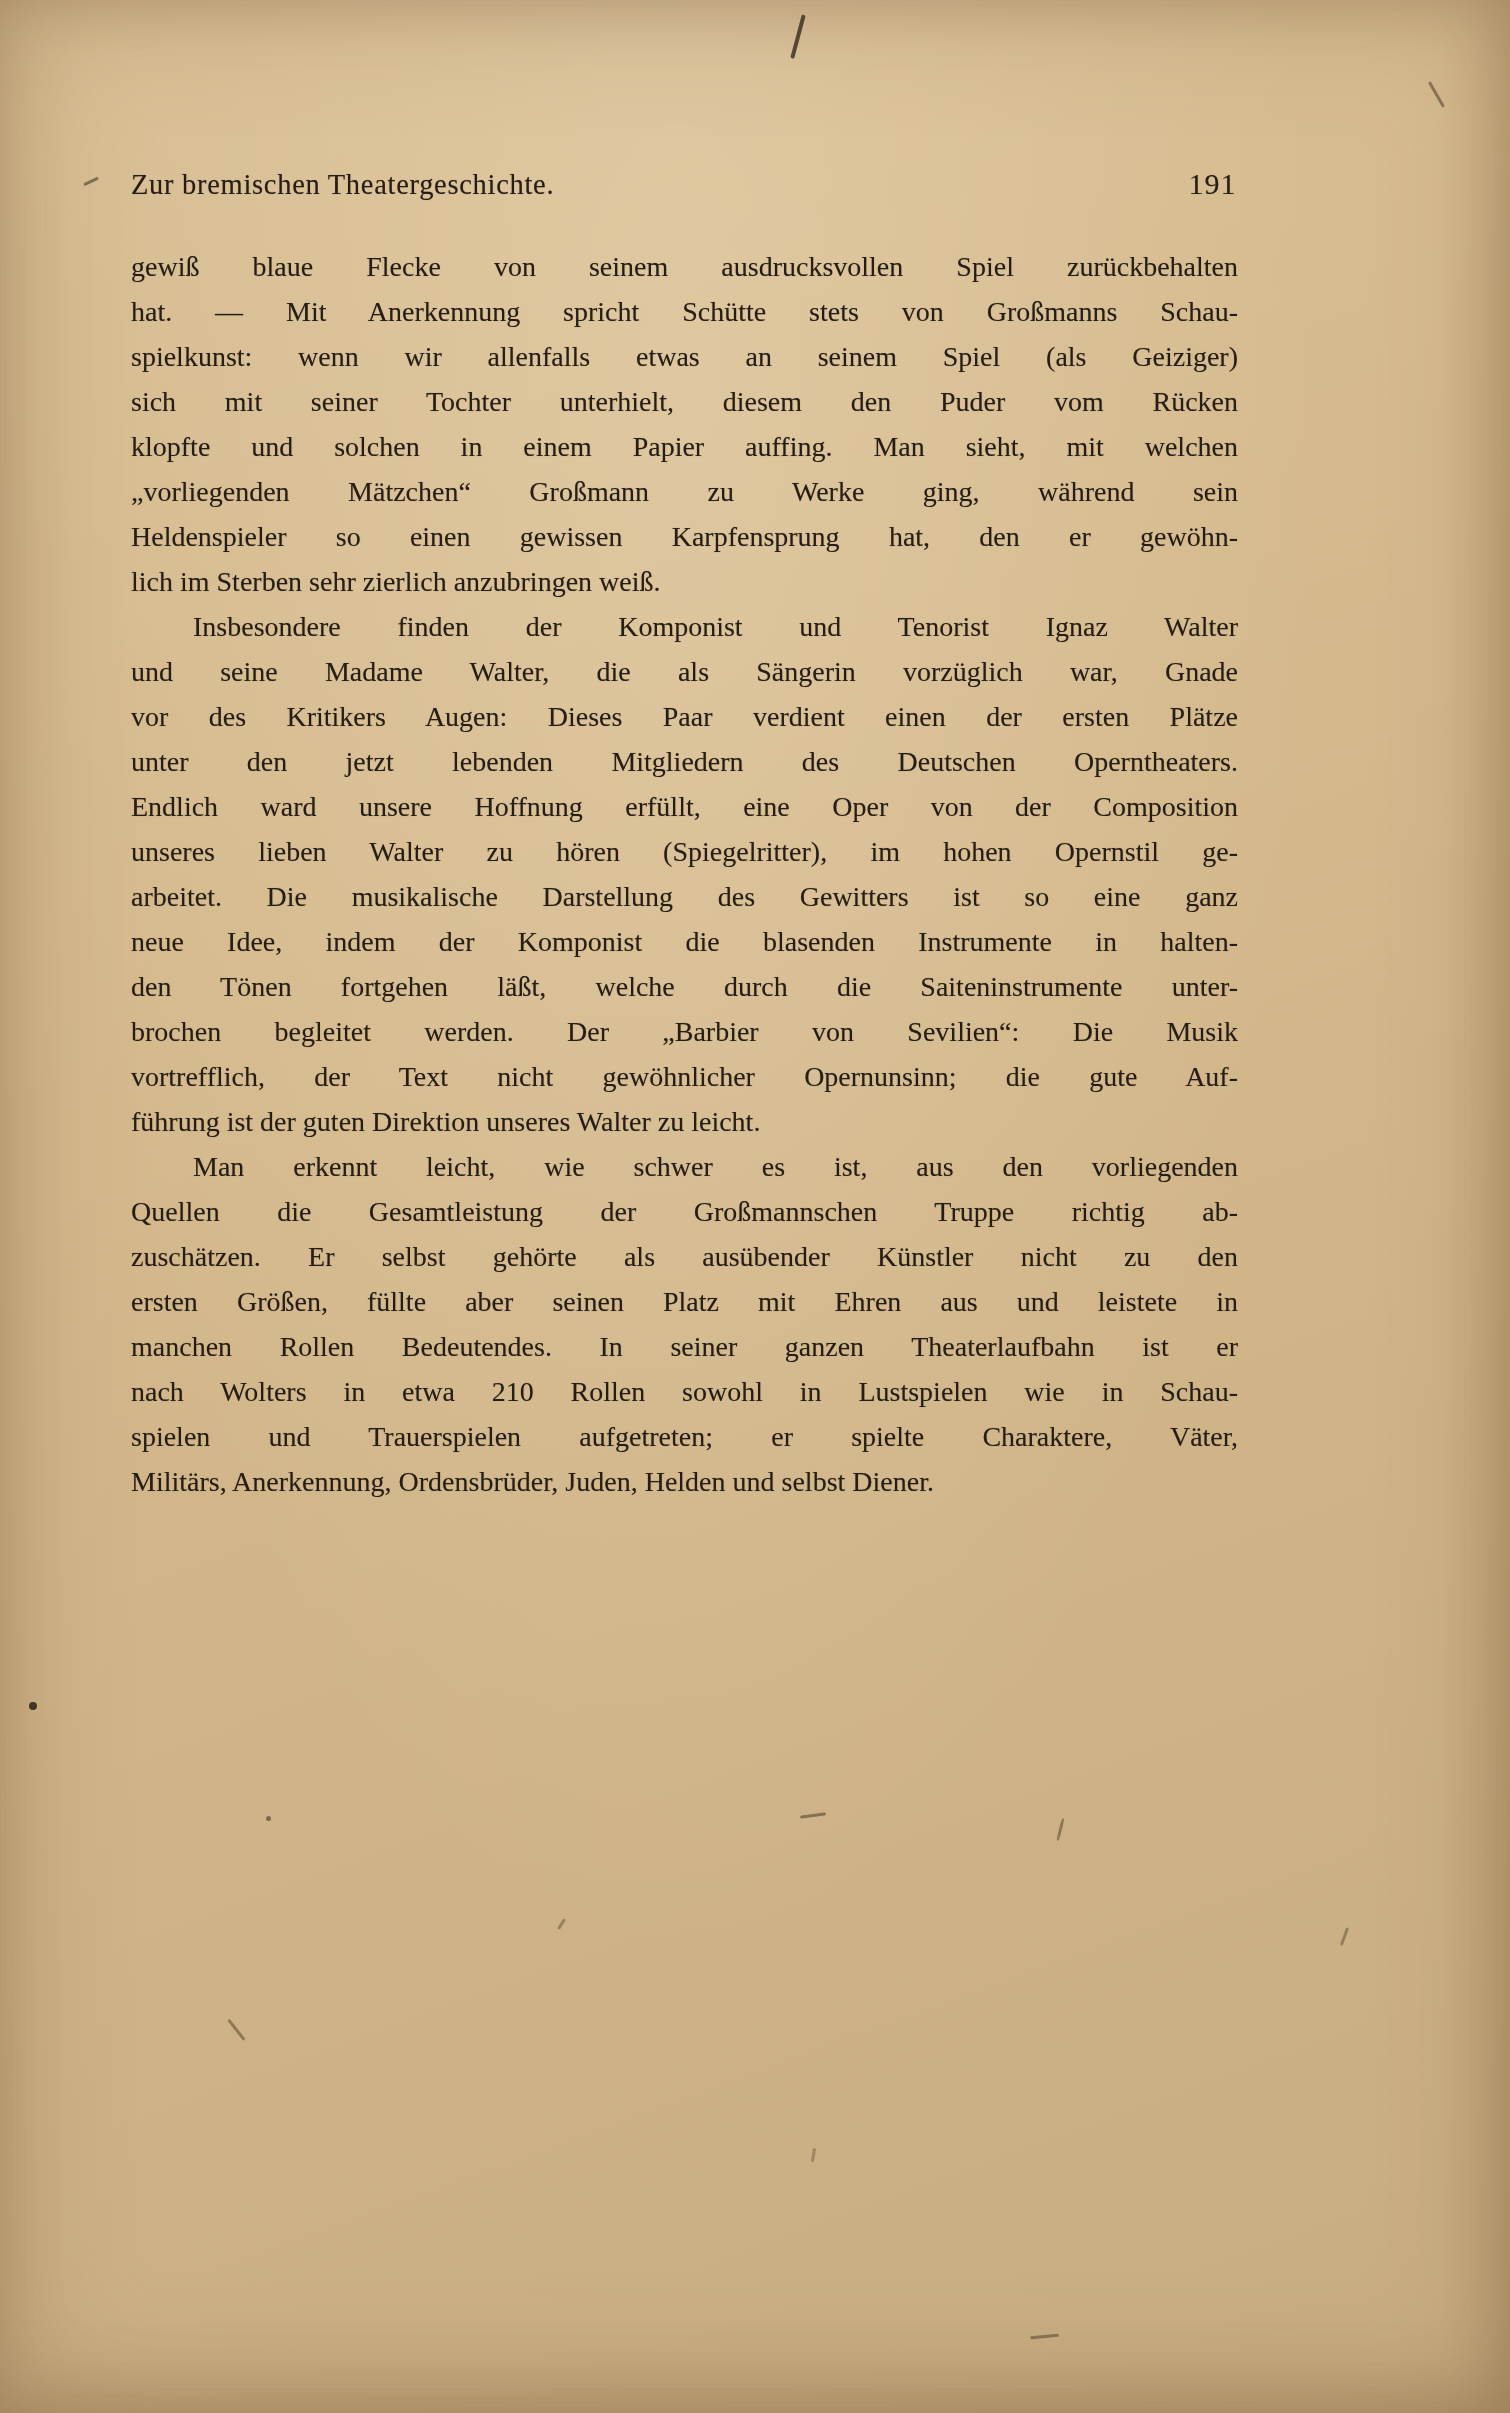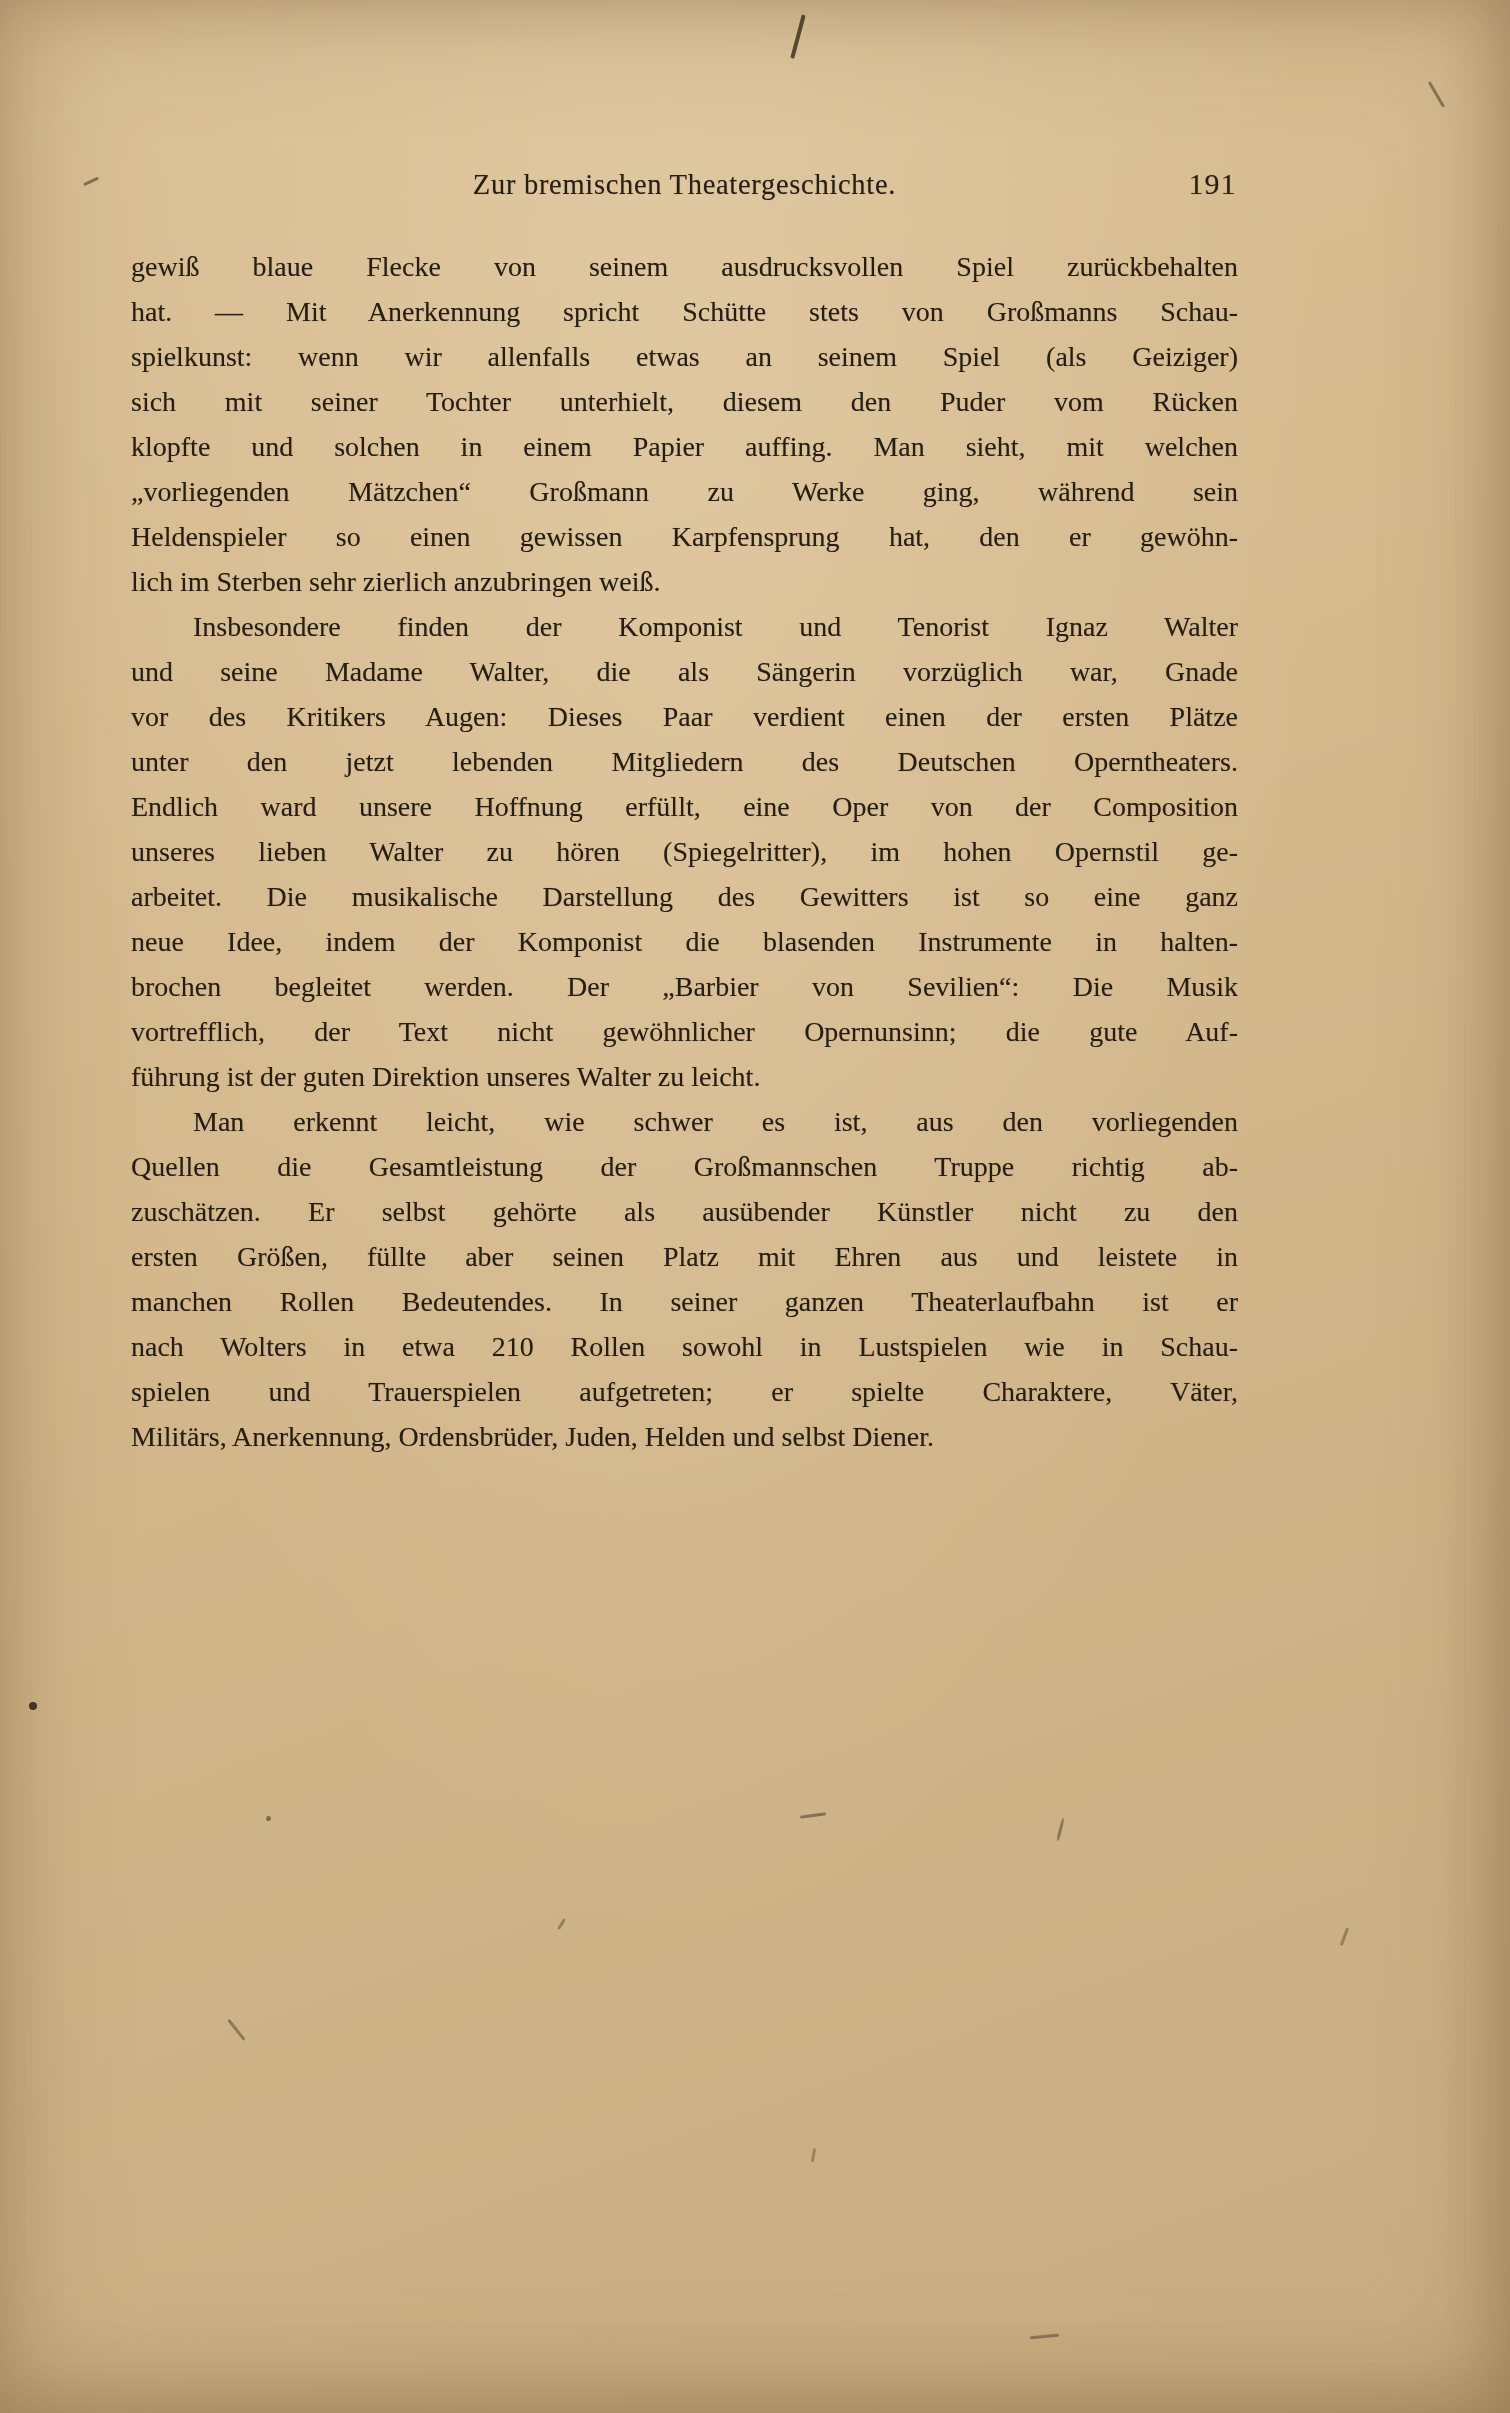--- a/index.html
+++ b/index.html
@@ -24,21 +24,21 @@
       inset 0 -26px 69px rgba(110,80,45,0.14);
     color:var(--ink);
   }
   .column{
     position:absolute;left:131px;top:169px;width:1107px;
   }
   .header{
     position:relative;height:35px;
   }
   .running-title{
-    position:absolute;left:0;right:0;text-align:center;
+    position:absolute;left:0;right:0;text-align:left;
     font-size:28.5px;letter-spacing:0.7px;
     text-shadow:0 0 0.9px rgba(38,30,19,0.35);
     white-space:nowrap;
   }
   .page-number{
     position:absolute;right:1.7px;top:-1.7px;
     font-size:30px;letter-spacing:0.9px;
     text-shadow:0 0 0.9px rgba(38,30,19,0.35);
   }
   .text-block{
@@ -82,20 +82,21 @@
         </div>
         <div class="paragraph">
           <div class="line indent">Insbesondere finden der Komponist und Tenorist Ignaz Walter</div>
           <div class="line">und seine Madame Walter, die als Sängerin vorzüglich war, Gnade</div>
           <div class="line">vor des Kritikers Augen: Dieses Paar verdient einen der ersten Plätze</div>
           <div class="line">unter den jetzt lebenden Mitgliedern des Deutschen Operntheaters.</div>
           <div class="line">Endlich ward unsere Hoffnung erfüllt, eine Oper von der Composition</div>
           <div class="line">unseres lieben Walter zu hören (Spiegelritter), im hohen Opernstil ge-</div>
           <div class="line">arbeitet. Die musikalische Darstellung des Gewitters ist so eine ganz</div>
           <div class="line">neue Idee, indem der Komponist die blasenden Instrumente in halten-</div>
+          <div class="line">den Tönen fortgehen läßt, welche durch die Saiteninstrumente unter-</div>
           <div class="line">brochen begleitet werden. Der „Barbier von Sevilien“: Die Musik</div>
           <div class="line">vortrefflich, der Text nicht gewöhnlicher Opernunsinn; die gute Auf-</div>
           <div class="line last">führung ist der guten Direktion unseres Walter zu leicht.</div>
         </div>
         <div class="paragraph">
           <div class="line indent">Man erkennt leicht, wie schwer es ist, aus den vorliegenden</div>
           <div class="line">Quellen die Gesamtleistung der Großmannschen Truppe richtig ab-</div>
           <div class="line">zuschätzen. Er selbst gehörte als ausübender Künstler nicht zu den</div>
           <div class="line">ersten Größen, füllte aber seinen Platz mit Ehren aus und leistete in</div>
           <div class="line">manchen Rollen Bedeutendes. In seiner ganzen Theaterlaufbahn ist er</div>

